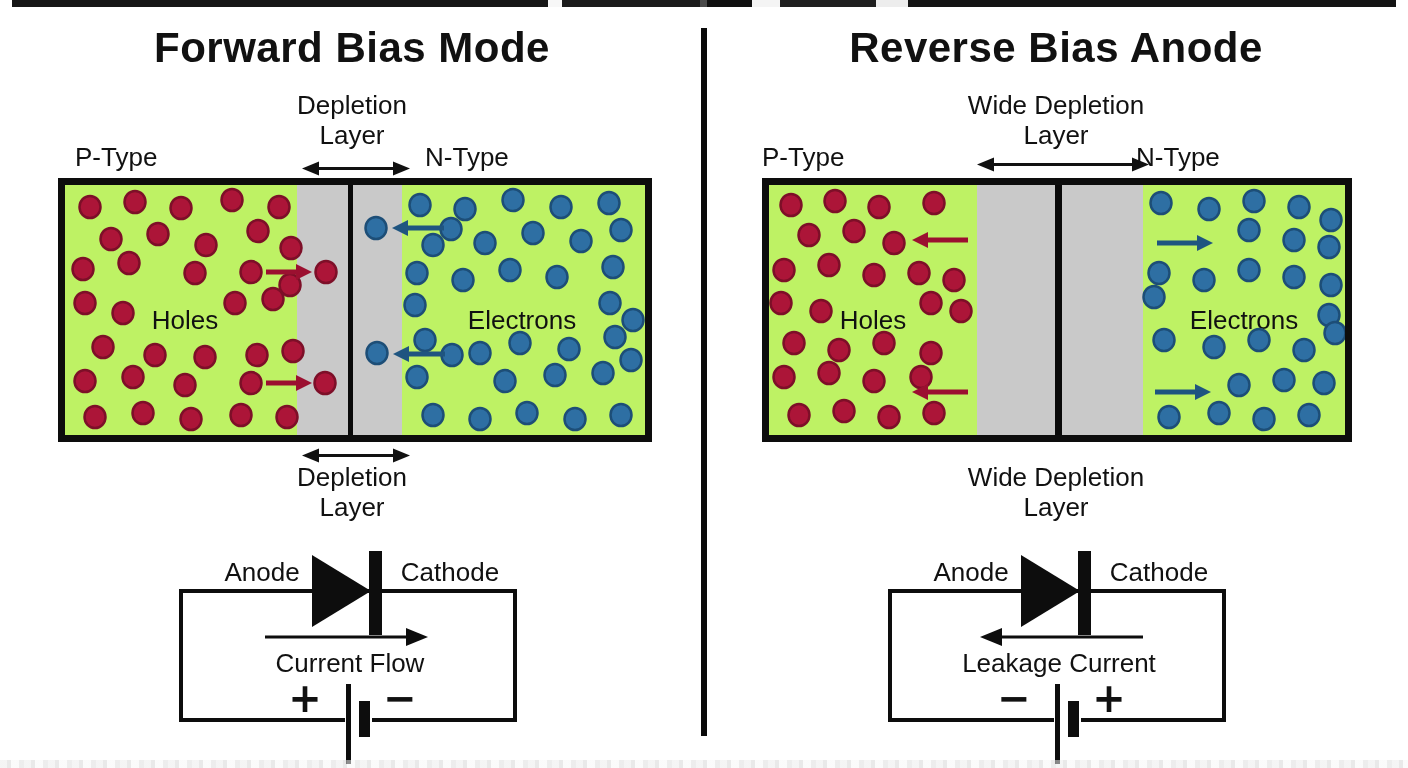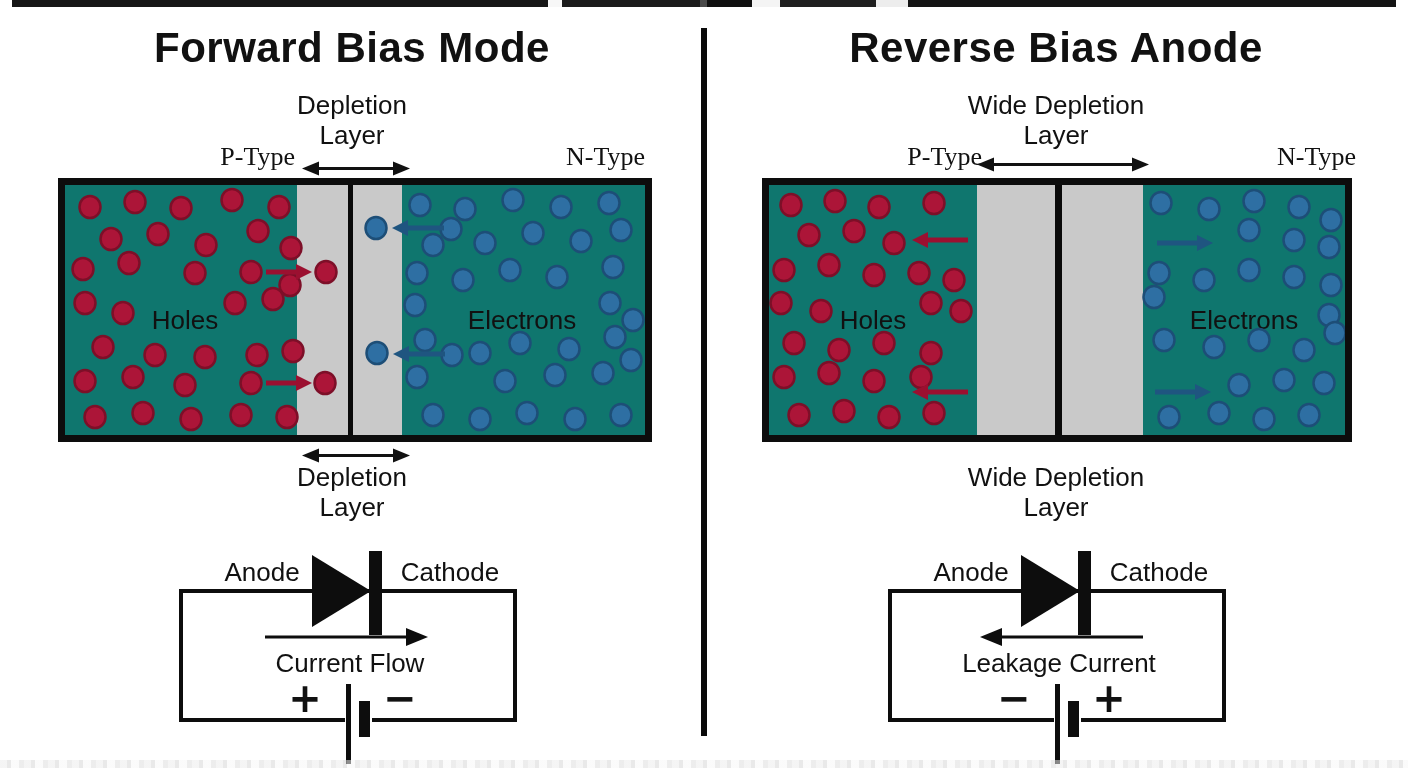--- a/index.html
+++ b/index.html
@@ -12,24 +12,24 @@
   .bottom-strip{position:absolute;left:0;bottom:0;width:1408px;height:8px;opacity:.55;
     background:repeating-linear-gradient(90deg,#ececec 0 7px,#d7d7d7 7px 11px,#f7f7f7 11px 19px,#dedede 19px 24px);}
   .divider{position:absolute;left:701px;top:28px;width:6px;height:708px;background:#0a0a0a;}
   .panel{position:absolute;top:0;width:704px;height:605px;}
   .panel-forward{left:0;}
   .panel-reverse{left:704px;}
   .title{position:absolute;left:0;top:24px;width:704px;text-align:center;
          font-size:42px;font-weight:700;letter-spacing:.5px;color:#111;}
   .top-label{position:absolute;left:0;top:90px;width:704px;text-align:center;
              font-size:26px;line-height:30px;color:#111;}
-  .side-label{position:absolute;top:142px;width:220px;text-align:right;font-size:26px;color:#111;font-family:Liberation Serif, serif;}
+  .side-label{position:absolute;top:142px;width:220px;text-align:left;font-size:26px;color:#111;}
   .dbl-arrow{position:absolute;}
   .junction-box{position:absolute;left:58px;top:178px;height:264px;
-                border:7px solid #0d0d0d;box-sizing:border-box;background:#0f766e;}
+                border:7px solid #0d0d0d;box-sizing:border-box;background:#bef264;}
   .panel-forward .junction-box{width:594px;}
   .panel-reverse .junction-box{width:590px;}
   .junction-svg{display:block;}
   .junction-svg text{font:26px "Liberation Sans","DejaVu Sans",sans-serif;fill:#111;}
   .bottom-label{position:absolute;left:0;top:462px;width:704px;text-align:center;
                 font-size:26px;line-height:30px;color:#111;}
   .circuit-svg{position:absolute;left:0;top:540px;}
   .circuit-svg text{font:26px "Liberation Sans","DejaVu Sans",sans-serif;fill:#111;}
   .circuit-svg text.sign{font:700 40px "DejaVu Sans",sans-serif;}
   .wire{stroke:#0d0d0d;stroke-width:4;fill:none;}

